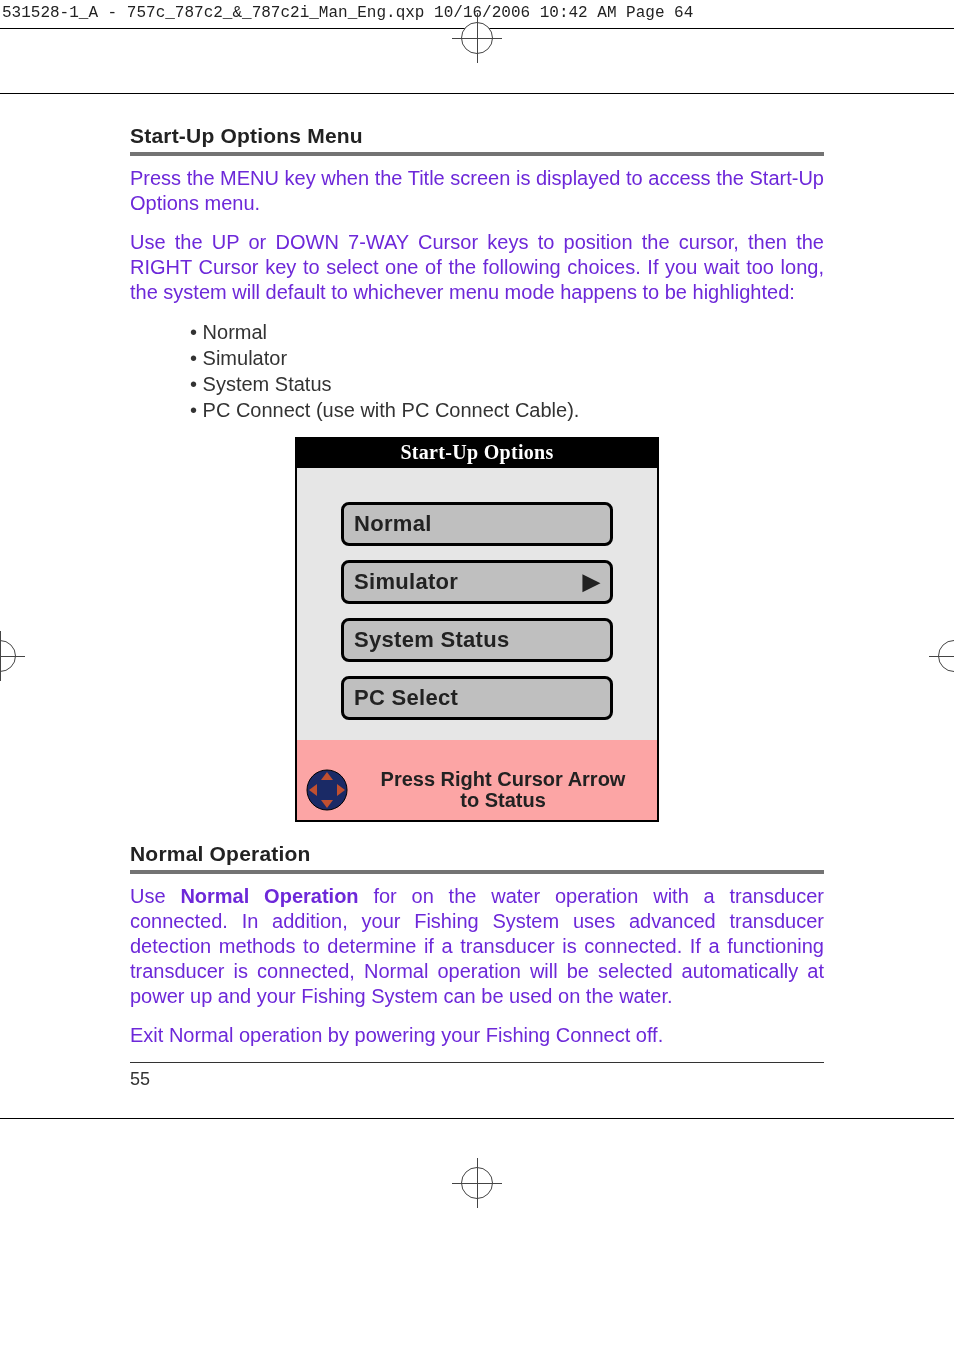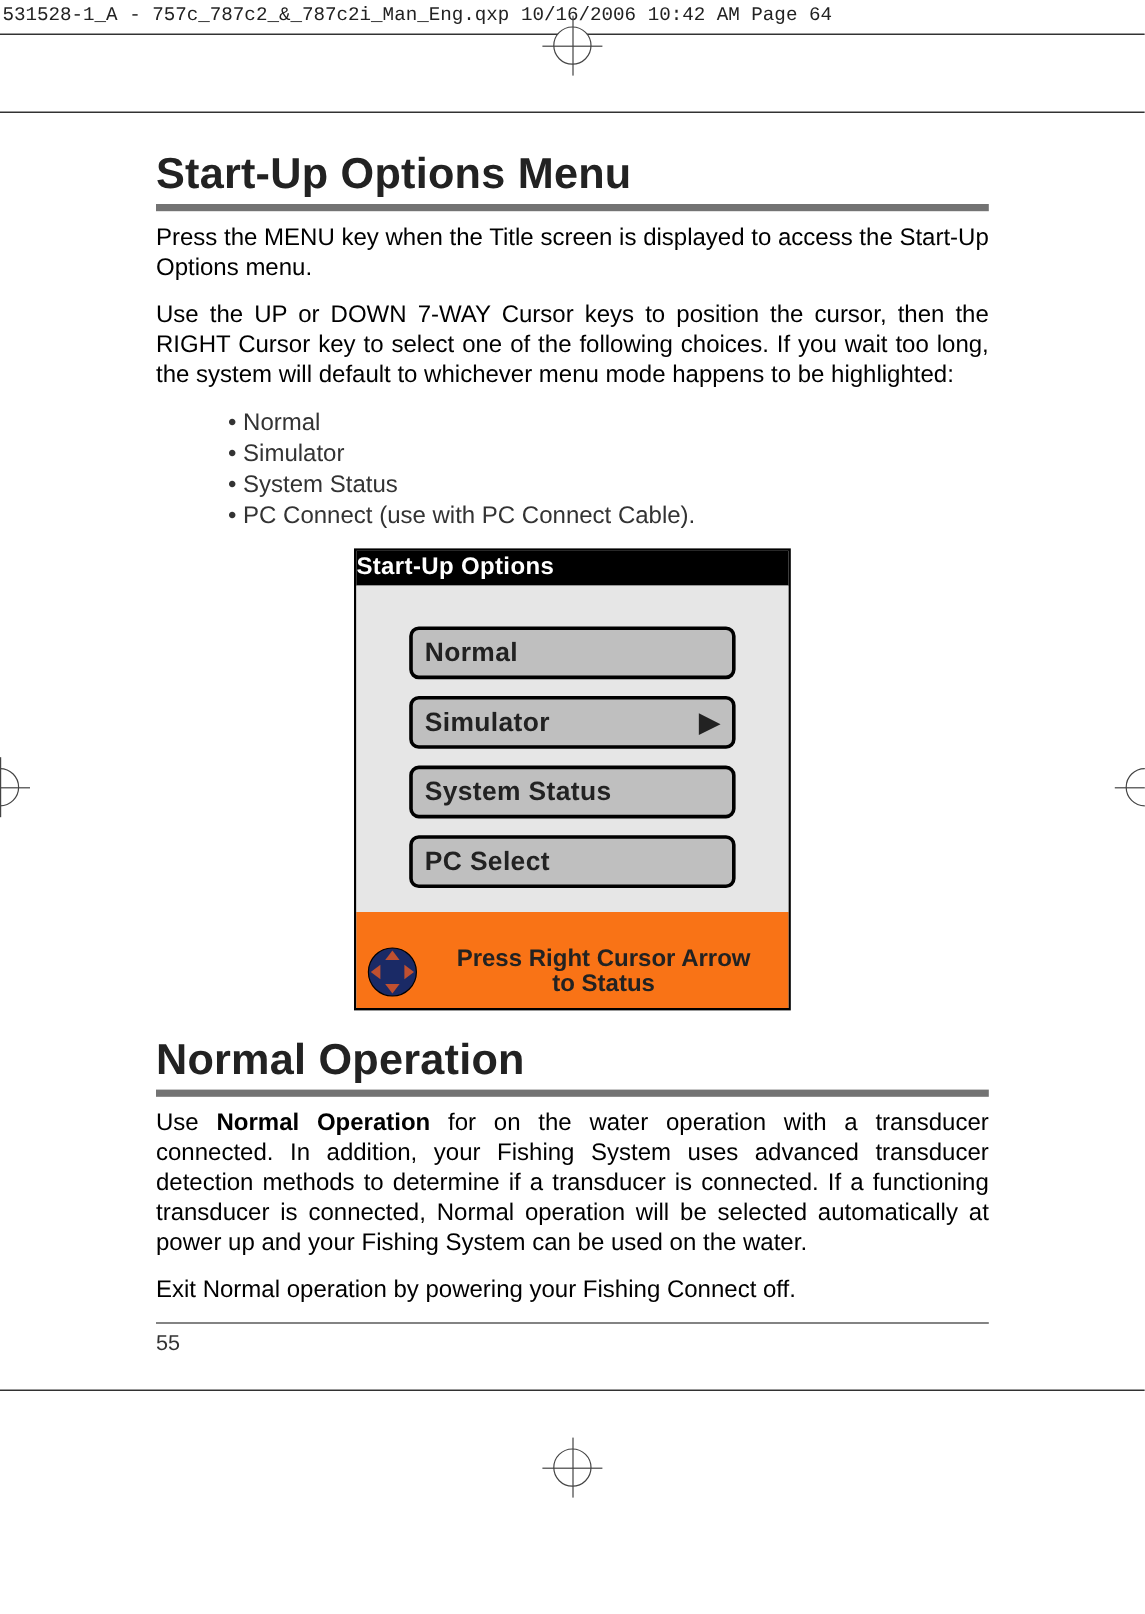--- a/index.html
+++ b/index.html
@@ -48,32 +48,32 @@
     margin-top: 64px;
     border-top: 1px solid #000;
     width: 100%;
   }
   .content {
     margin: 30px 130px 0 130px;
   }
   h1.section {
     font-family: Arial, Helvetica, sans-serif;
     font-weight: 900;
-    font-size: 36px;
+    font-size: 21px;
     margin: 20px 0 2px 0;
     padding-bottom: 4px;
-    border-bottom: 6px solid #737373;
+    border-bottom: 4px solid #737373;
     letter-spacing: 0.2px;
   }
   p.body {
     font-family: "Arial Narrow", Arial, sans-serif;
     font-size: 20px;
     line-height: 1.25;
     margin: 10px 0 14px 0;
-    color: #000000;
+    color: #6d28d9;
     text-align: justify;
     font-stretch: condensed;
   }
   ul.bullets {
     margin: 6px 0 14px 60px;
     padding: 0;
     list-style: none;
   }
   ul.bullets li {
     font-family: "Arial Narrow", Arial, sans-serif;
@@ -86,23 +86,24 @@
     content: "• ";
   }
   .startup-box {
     width: 360px;
     margin: 12px auto 18px auto;
     border: 2px solid #000;
   }
   .startup-title {
     background: #000;
     color: #fff;
-    font-family: Liberation Sans, sans-serif;
+    font-family: Liberation Serif, serif;
     font-weight: bold;
     font-size: 20px;
+    text-align: center;
     padding: 2px 0 4px 0;
     letter-spacing: 0.3px;
   }
   .startup-body {
     background: #e6e6e6;
     padding: 34px 44px 6px 44px;
   }
   .menu-btn {
     border: 3px solid #000;
     border-radius: 8px;
@@ -115,21 +116,21 @@
     margin-bottom: 14px;
     display: flex;
     align-items: center;
     justify-content: space-between;
     letter-spacing: 0.3px;
   }
   .menu-btn .arrow {
     font-size: 22px;
   }
   .startup-footer {
-    background: #f97316;
+    background: #fca5a5;
     padding: 28px 8px 8px 8px;
     display: flex;
     align-items: center;
     gap: 8px;
   }
   .nav-icon {
     width: 44px;
     height: 44px;
     flex: 0 0 44px;
     position: relative;

